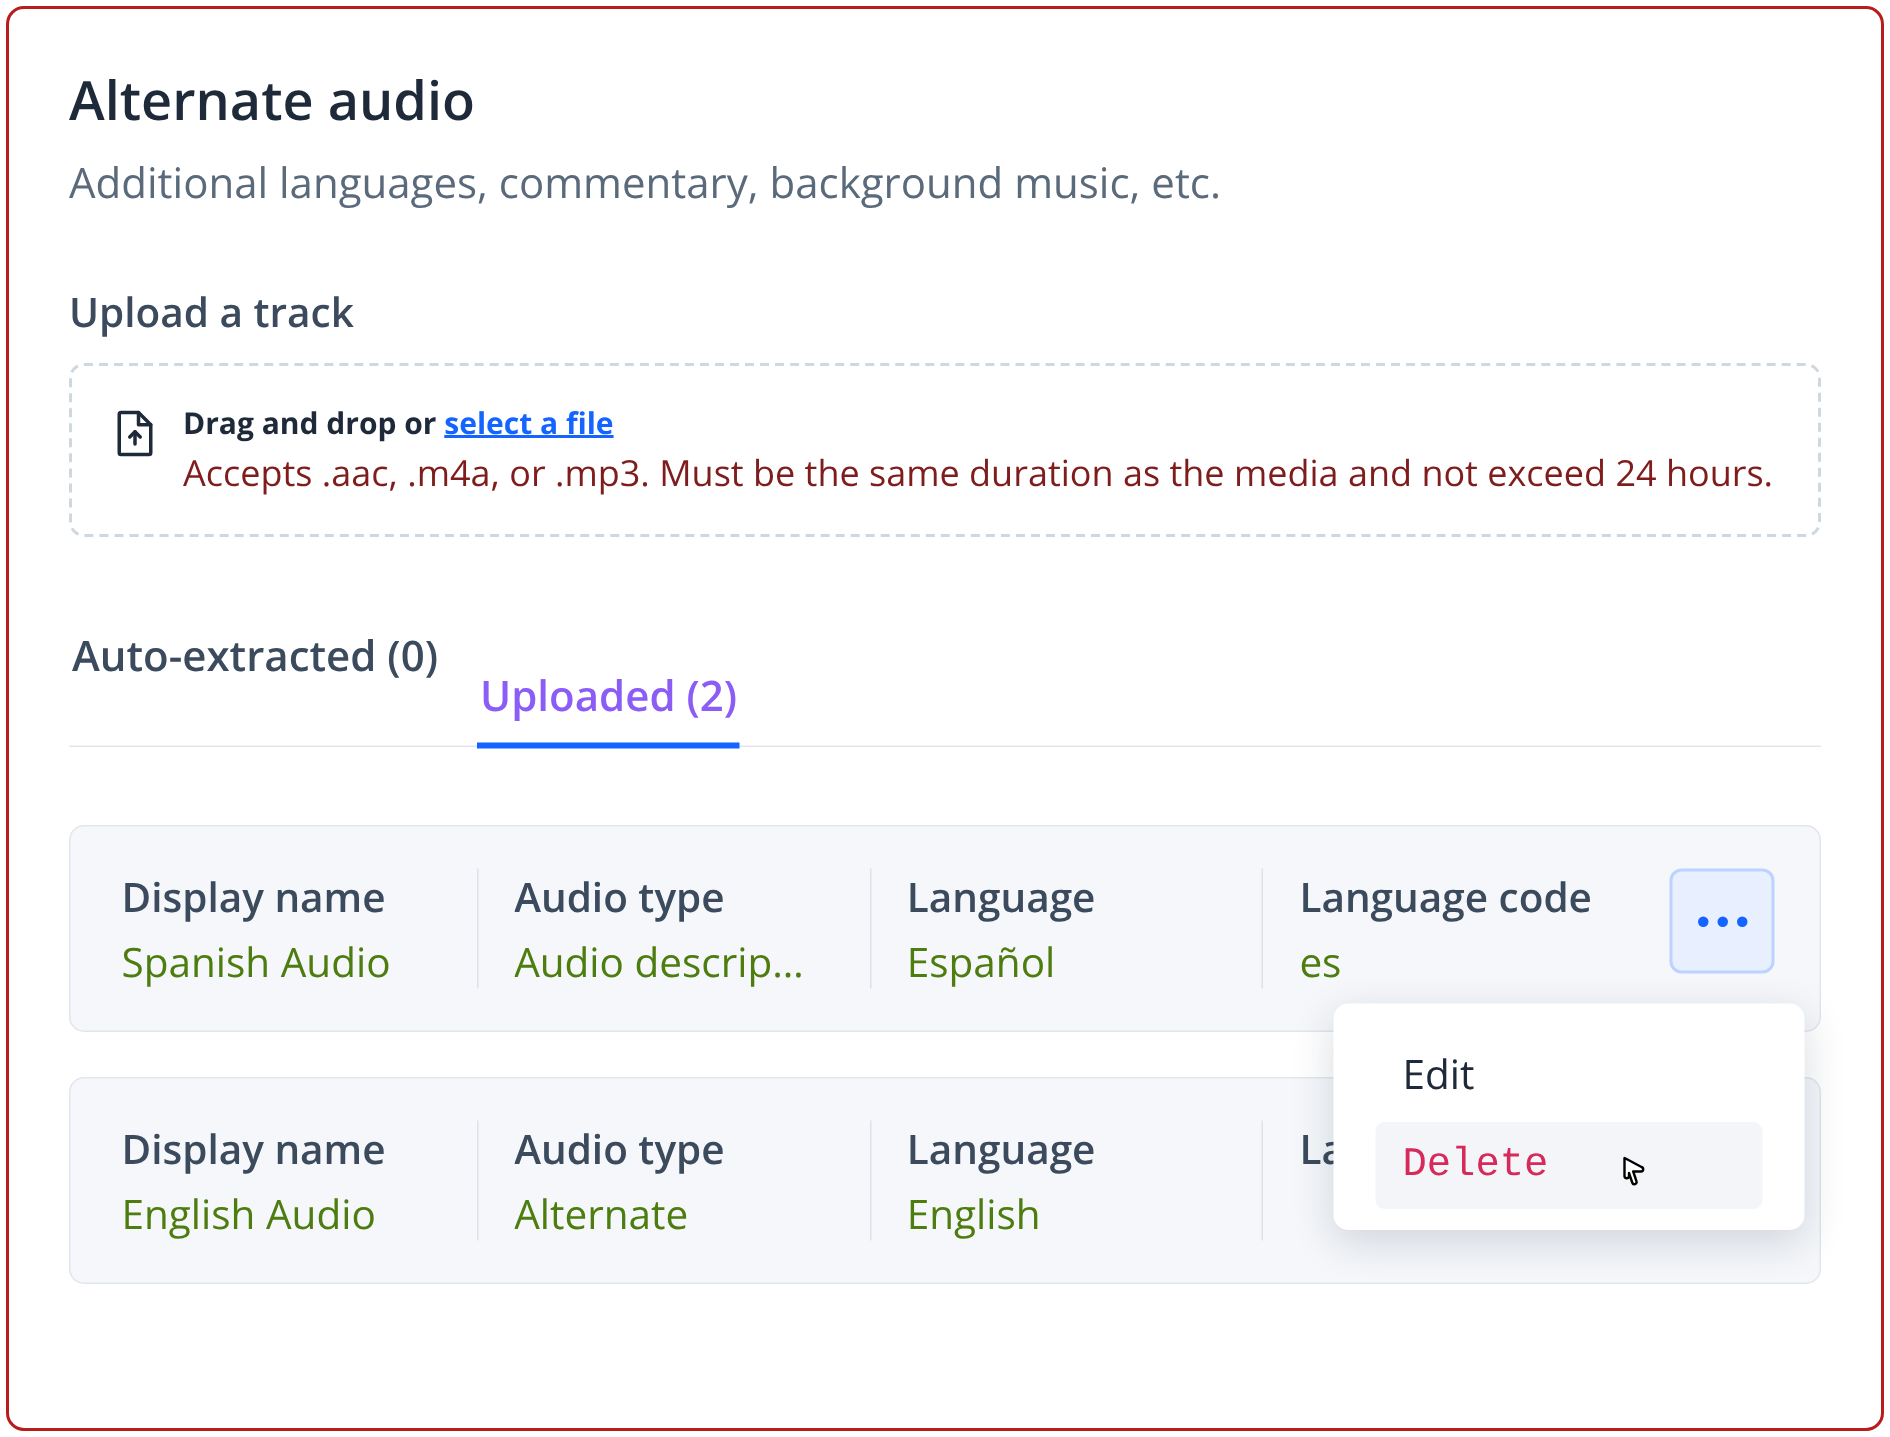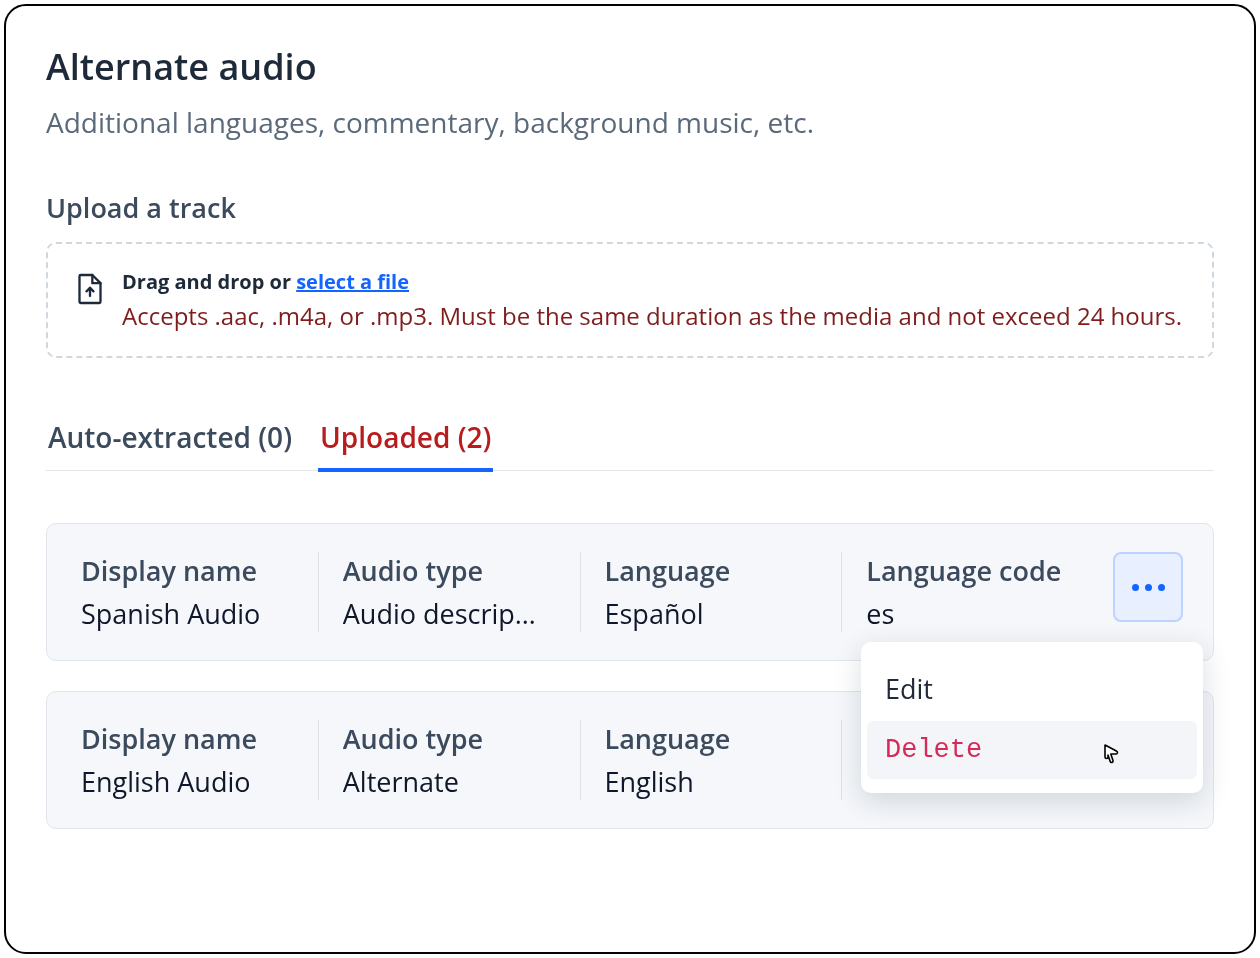--- a/index.html
+++ b/index.html
@@ -8,22 +8,22 @@
     font-family: "Open Sans", "Segoe UI", -apple-system, BlinkMacSystemFont, Roboto, "Helvetica Neue", Arial, sans-serif;
     background: #fff;
     color: #1f2937;
     width: 1260px;
     height: 958px;
   }
   .panel {
     width: 1252px;
     height: 950px;
     margin: 4px;
-    border: 2px solid #000000;
-    border-radius: 22px;
+    border: 2px solid #b91c1c;
+    border-radius: 12px;
     background: #fff;
     padding: 36px 40px 30px 40px;
     position: relative;
   }
   .page-title {
     font-size: 36px;
     font-weight: 600;
     color: #1e2a3a;
     margin: 0 0 12px 0;
   }
@@ -81,22 +81,23 @@
   .tab {
     font-size: 28px;
     font-weight: 600;
     color: #3b4a5c;
     padding: 0 2px 12px 2px;
     cursor: pointer;
     border-bottom: 4px solid transparent;
     margin-bottom: -2px;
   }
   .tab.active {
-    color: #b91c1c;
+    color: #8b5cf6;
     border-bottom: 4px solid #1464ff;
+    margin-top: 27px;
   }
 
   .card {
     background: #f5f7fa;
     border: 1px solid #e1e6ec;
     border-radius: 10px;
     padding: 28px 30px;
     margin-bottom: 30px;
     position: relative;
     display: flex;
@@ -116,21 +117,21 @@
     font-weight: 600;
     color: #3b4a5c;
     margin-bottom: 6px;
     white-space: nowrap;
     overflow: hidden;
     text-overflow: ellipsis;
   }
   .col-value {
     font-size: 27px;
     font-weight: 400;
-    color: #0f172a;
+    color: #4d7c0f;
     white-space: nowrap;
     overflow: hidden;
     text-overflow: ellipsis;
   }
   .actions {
     flex: 0 0 80px;
     display: flex;
     align-items: flex-start;
     justify-content: flex-end;
     padding-left: 10px;
@@ -158,22 +159,22 @@
     border-radius: 50%;
     background: #1464ff;
   }
   .more-dots.muted span { background: #6b7a8c; }
 
   .menu {
     position: absolute;
     background: #fff;
     border-radius: 10px;
     box-shadow: 0 8px 28px rgba(20,36,60,0.16);
-    padding: 14px 6px;
-    width: 342px;
+    padding: 14px 28px;
+    width: 314px;
     z-index: 10;
   }
   .menu-item {
     font-size: 27px;
     padding: 14px 18px;
     border-radius: 6px;
     cursor: pointer;
     color: #1e2a3a;
   }
   .menu-item.delete {

